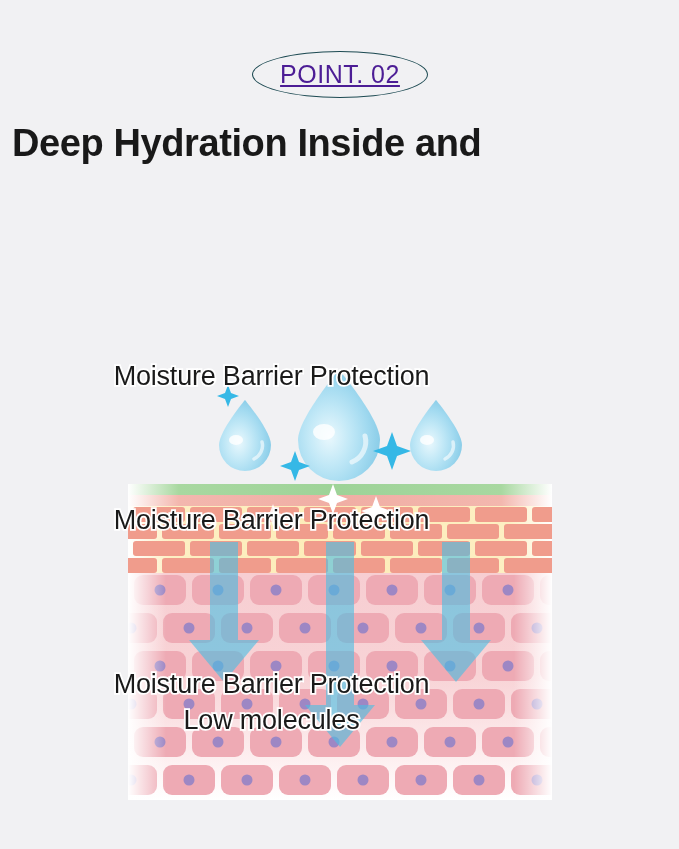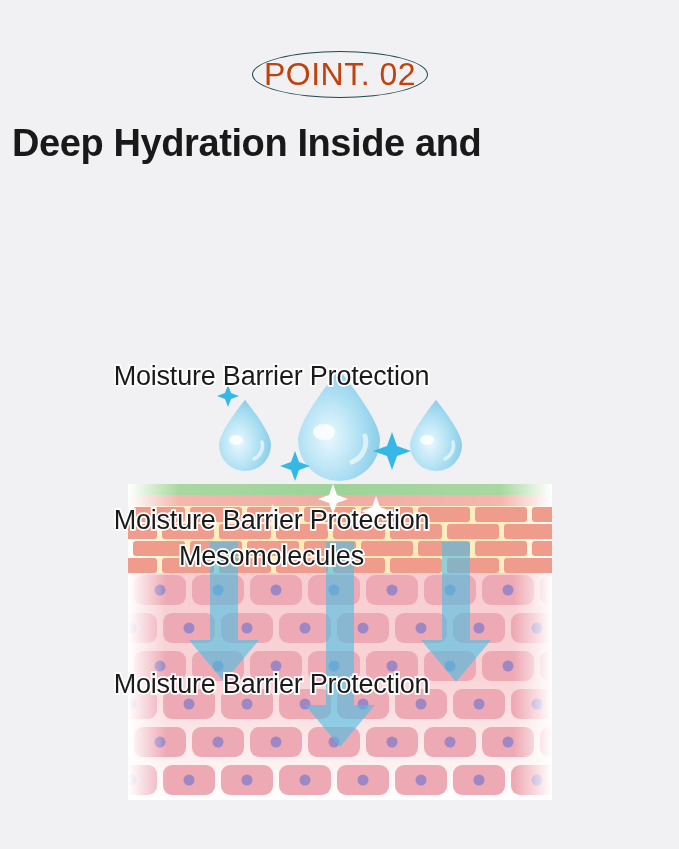--- a/index.html
+++ b/index.html
@@ -23,25 +23,26 @@
     width: 176px;
     height: 47px;
     border: 1.6px solid #1d4a52;
     border-radius: 50%;
     display: flex;
     align-items: center;
     justify-content: center;
     box-sizing: border-box;
   }
   #point-badge-label {
-    color: #c2410c;
-    font-size: 32px;
+    color: #4c1d95;
+    font-size: 25px;
     letter-spacing: 0.5px;
     font-weight: 400;
     white-space: nowrap;
+    text-decoration: underline;
   }
 
   
   #headline {
     position: absolute;
     left: 12px;
     top: 118px;
     width: 679px;
     color: #191919;
     font-size: 38px;
@@ -453,18 +454,18 @@
     <div class="head" style="top:98px;"></div>
   </div>
 </div>
 
 <div class="caption" id="caption-top">
   <span class="ln">Moisture Barrier Protection</span>
 </div>
 
 <div class="caption" id="caption-middle">
   <span class="ln">Moisture Barrier Protection</span>
-  <span class="ln">Mesomolecules</span>
 </div>
 
 <div class="caption" id="caption-bottom">
   <span class="ln">Moisture Barrier Protection</span>
+  <span class="ln">Low molecules</span>
 </div>
 
 </body></html>

